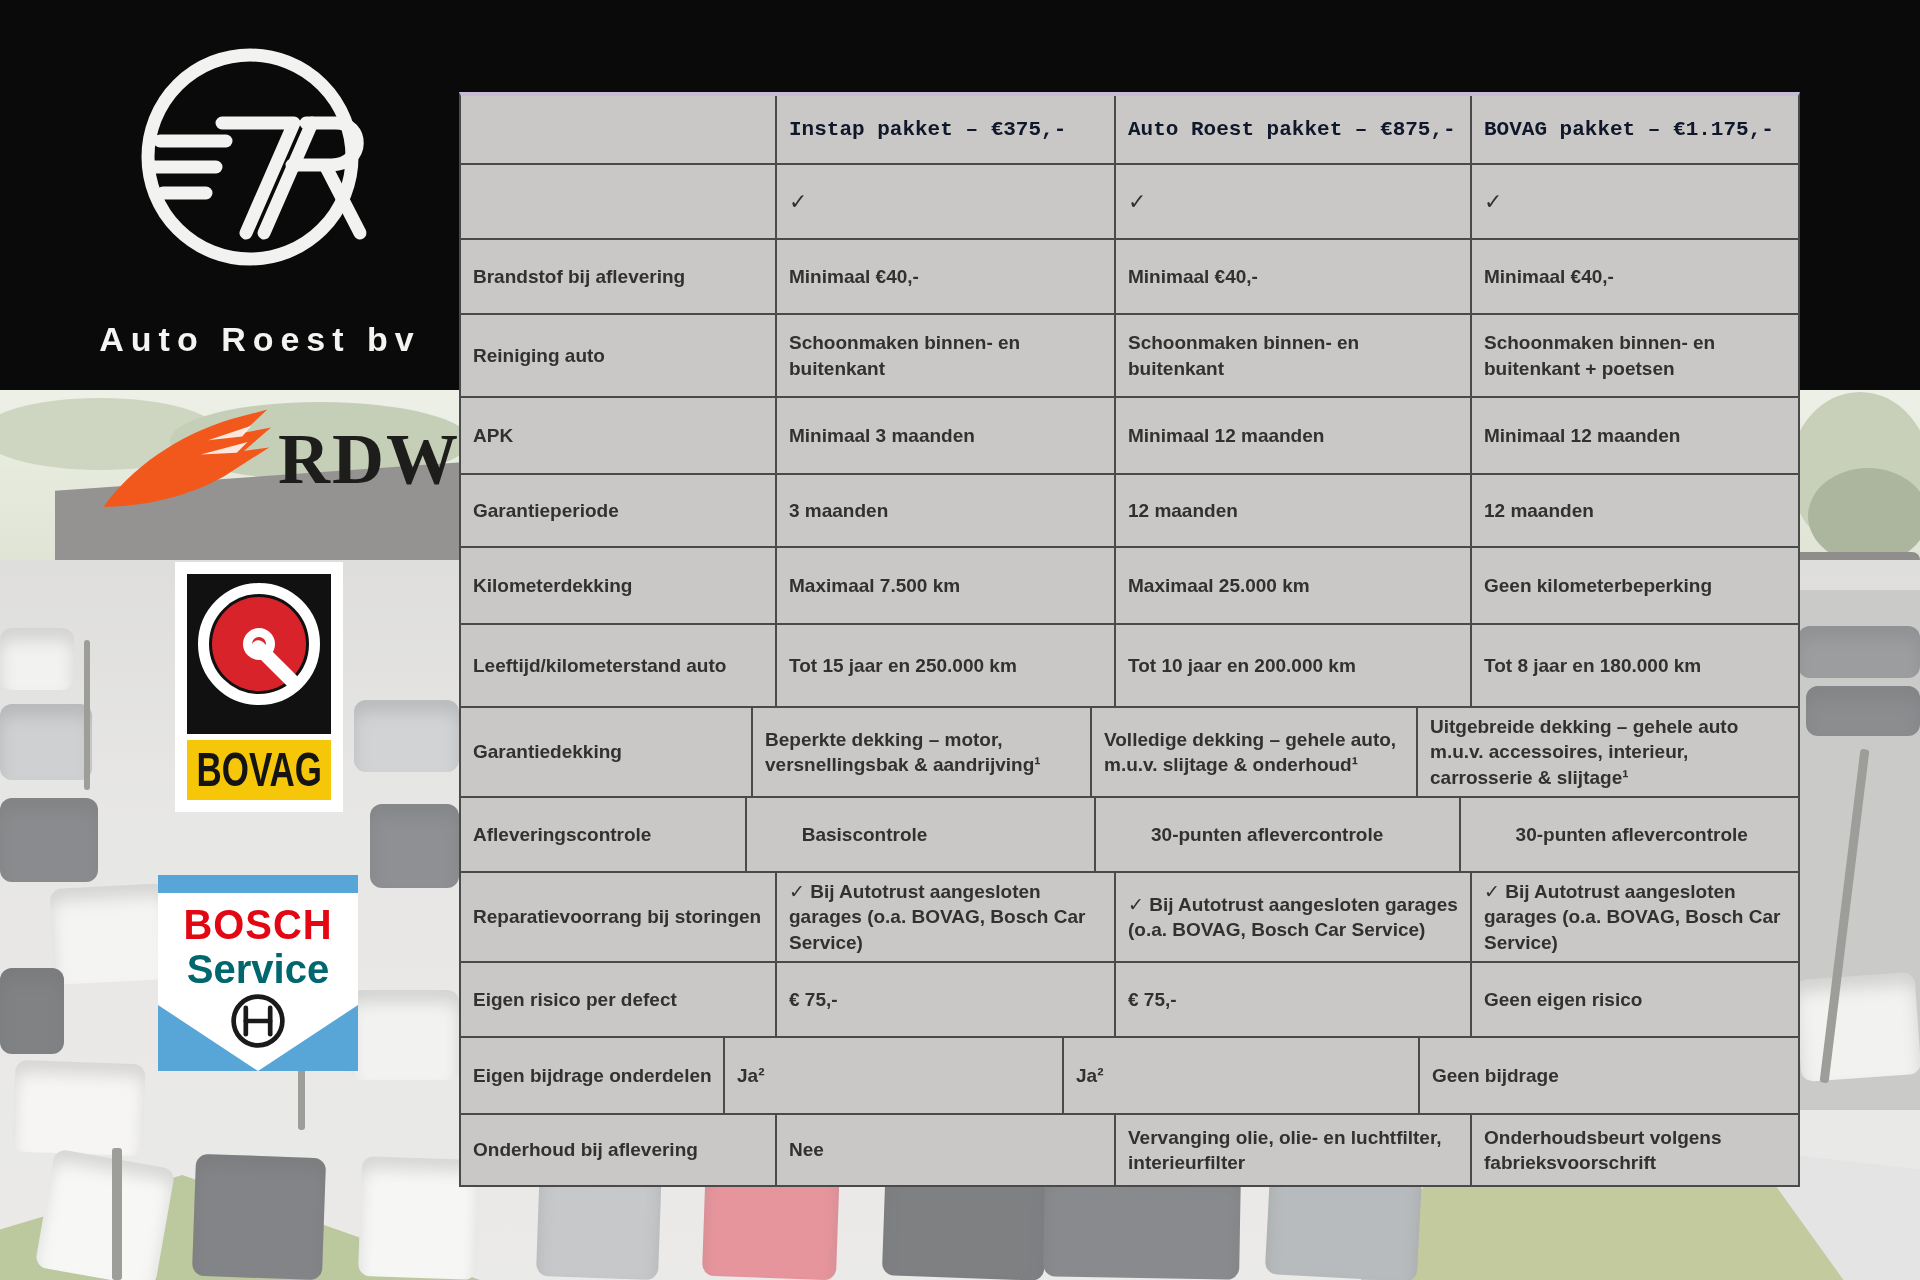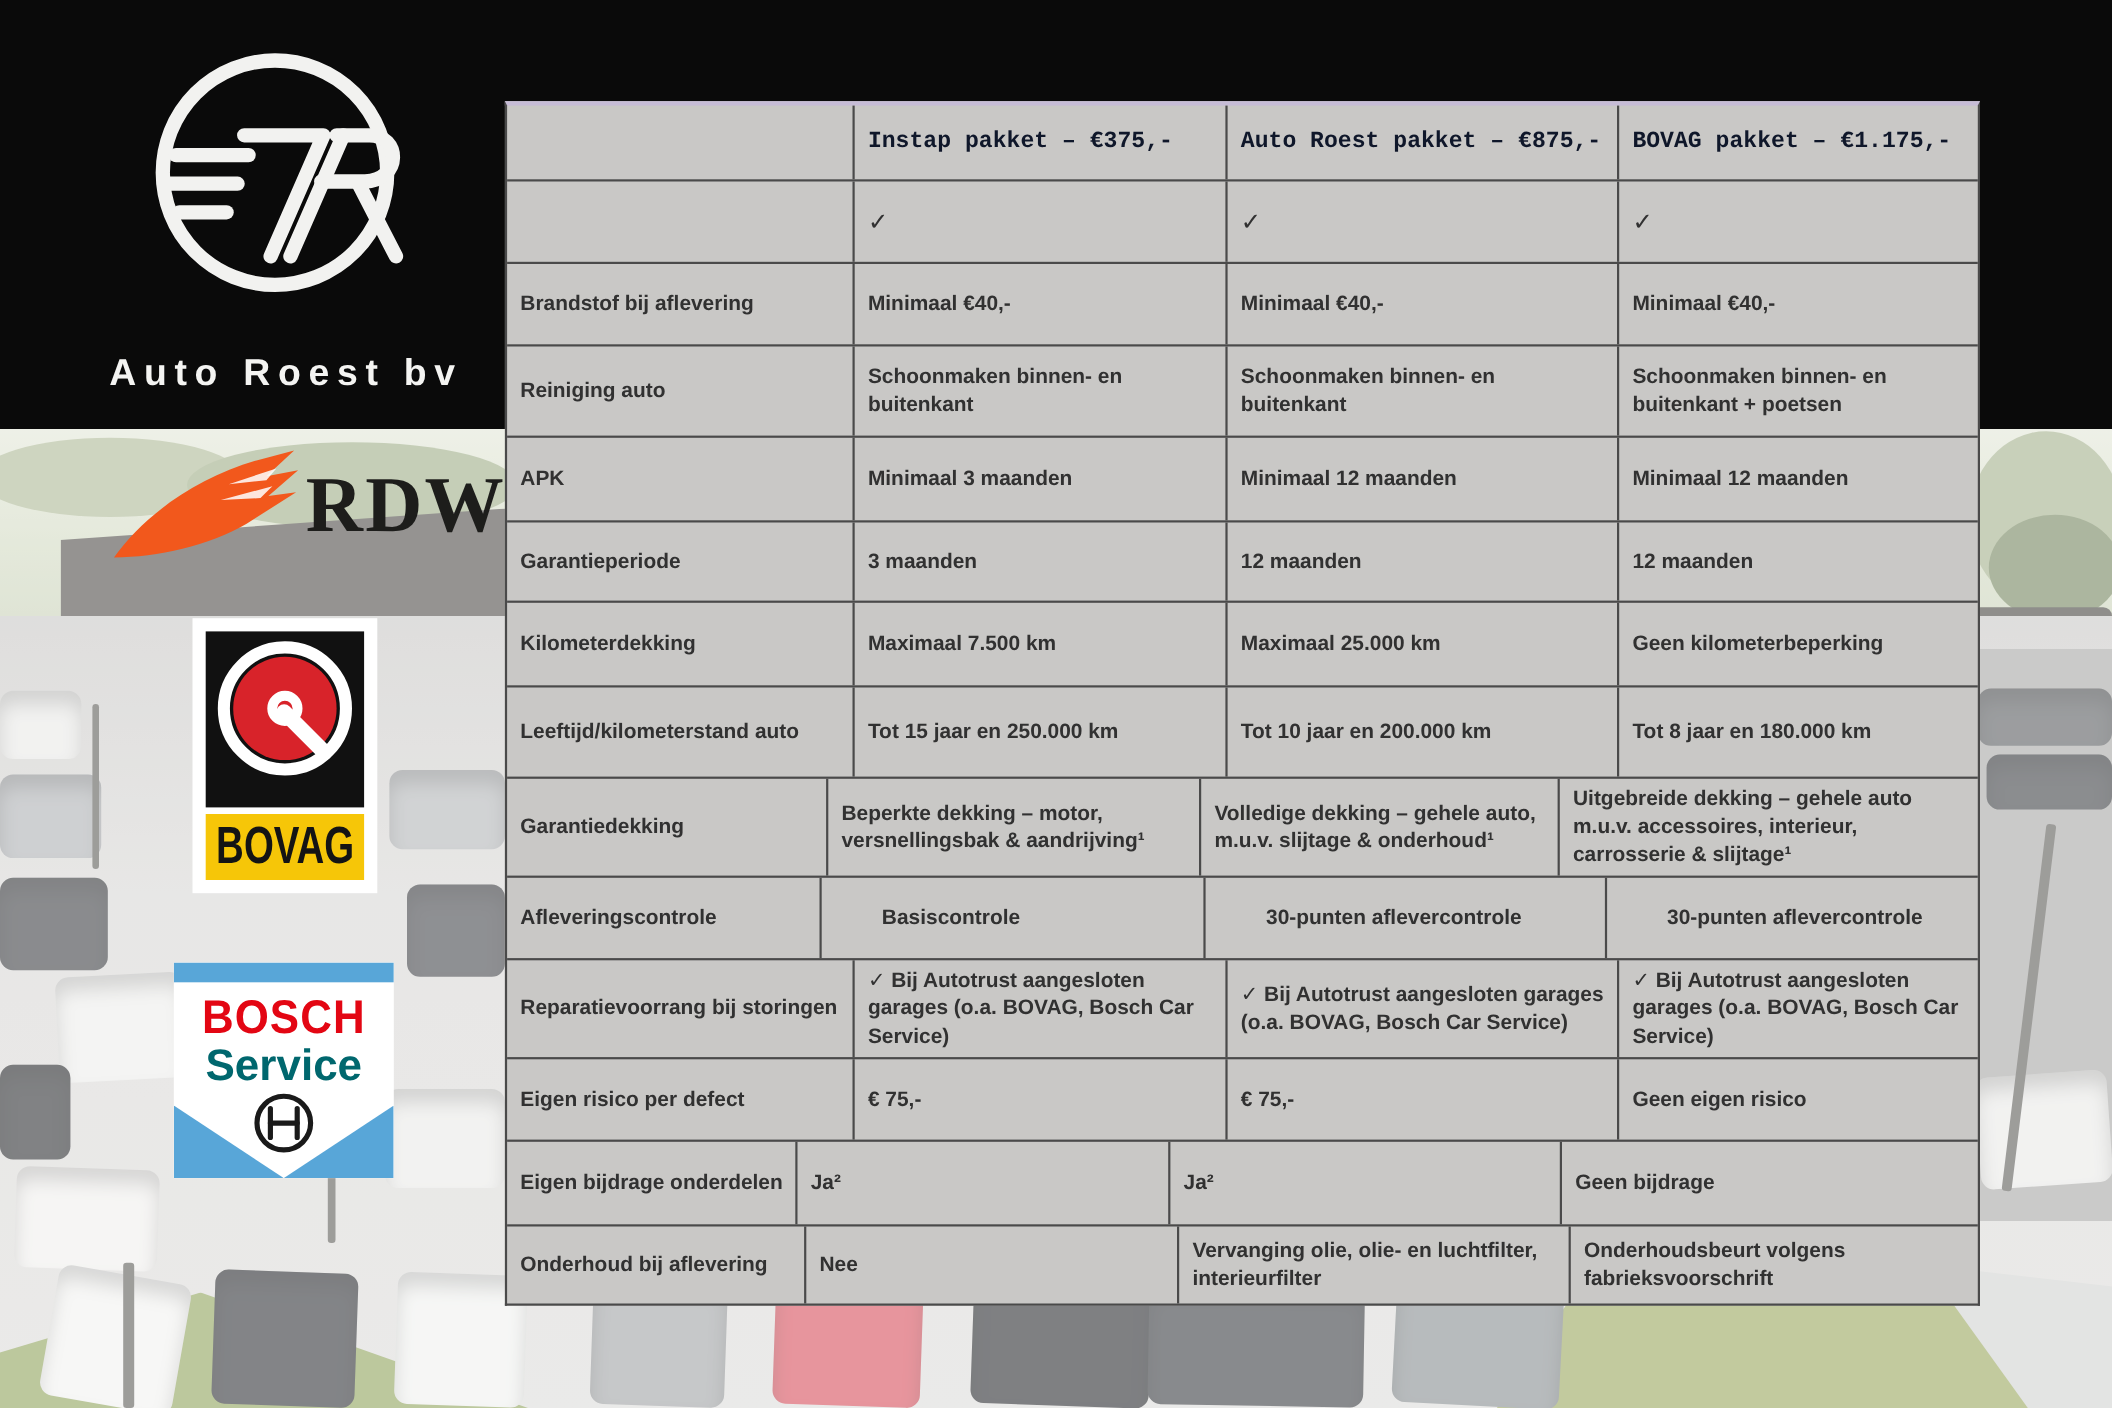--- a/index.html
+++ b/index.html
@@ -251,20 +251,20 @@
         <div class="tcell" style="width: 356px;">€ 75,-</div>
         <div class="tcell" style="width: 326px;">Geen eigen risico</div>
       </div>
       <div class="trow" style="height: 77px;">
         <div class="tcell" style="width: 264px;">Eigen bijdrage onderdelen</div>
         <div class="tcell" style="width: 339px;">Ja²</div>
         <div class="tcell" style="width: 356px;">Ja²</div>
         <div class="tcell" style="width: 326px;">Geen bijdrage</div>
       </div>
       <div class="trow" style="height: 70px;">
-        <div class="tcell" style="width: 272px;">Onderhoud bij aflevering</div>
+        <div class="tcell" style="width: 316px;">Onderhoud bij aflevering</div>
         <div class="tcell" style="width: 339px;">Nee</div>
         <div class="tcell" style="width: 356px;">Vervanging olie, olie- en luchtfilter, interieurfilter</div>
         <div class="tcell" style="width: 326px;">Onderhoudsbeurt volgens fabrieksvoorschrift</div>
       </div>
     </div>
 
 </div>
 
 </body></html>

